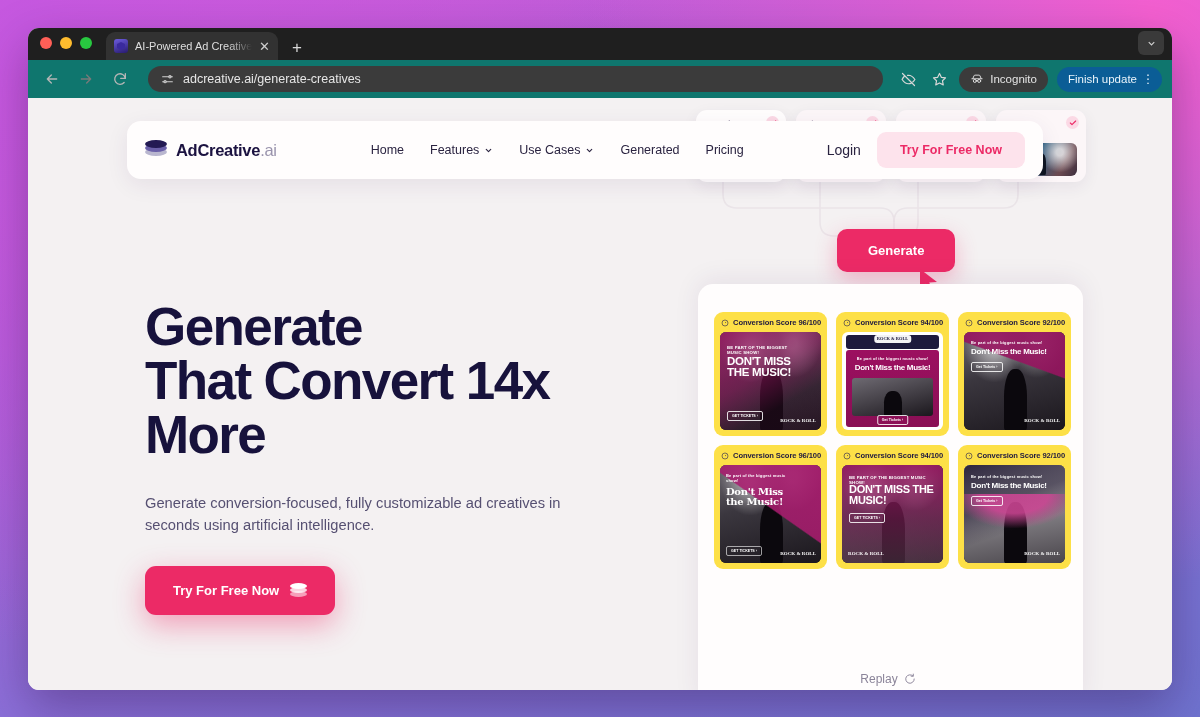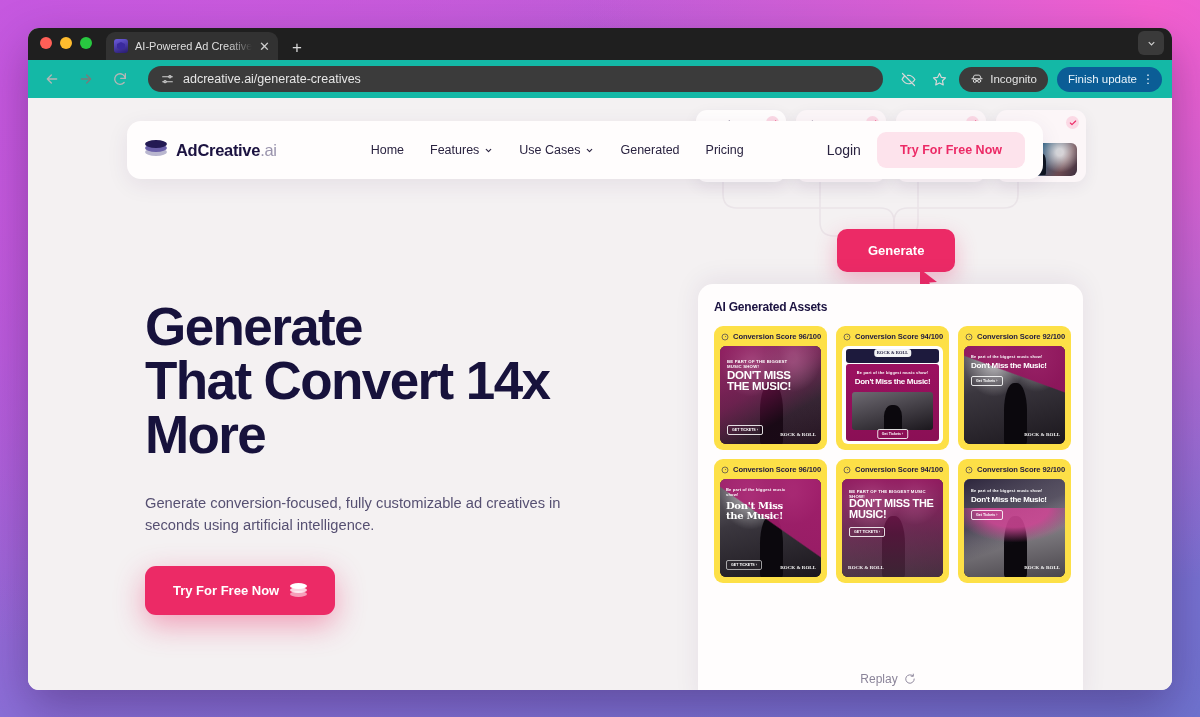--- a/index.html
+++ b/index.html
@@ -85,21 +85,21 @@
     position: absolute; right: 8px; top: 3px;
     width: 26px; height: 24px;
     background: #3a3a3a;
     border-radius: 6px;
     display: flex; align-items: center; justify-content: center;
   }
   .tabstrip-right svg { stroke: #cfcfcf; }
 
   .toolbar {
     height: 38px;
-    background: #14b8a6;
+    background: #0f766e;
     display: flex;
     align-items: center;
     padding: 0 10px 0 14px;
     gap: 14px;
   }
   .nav-btn { color: #b6b6b6; display: flex; align-items: center; justify-content: center; width: 20px; height: 20px; }
   .omnibox {
     flex: 1;
     height: 26px;
     background: #3b3b3b;
@@ -602,21 +602,20 @@
           <div class="img-thumb"></div>
         </div>
       </div>
 
       <div class="generate-btn">Generate</div>
       <svg class="cursor" width="26" height="30" viewBox="0 0 26 30">
         <path d="M2 2 L2 22 L7.5 16.8 L11.5 25.5 L15 23.7 L11.2 15.4 L19 15 Z" fill="#ec2a66"></path>
       </svg>
 
       <div class="assets">
-        <div class="assets-title">AI Generated Assets</div>
         <div class="assets-grid">
 
           <div class="asset">
             <div class="score">
               <svg width="8" height="8" viewBox="0 0 24 24" fill="none" stroke-width="2">
                   <circle cx="12" cy="12" r="9"></circle>
                   <path d="M12 12l3.5-3"></path>
                 </svg>
               <span class="score-text">Conversion Score 96/100</span>
             </div>

